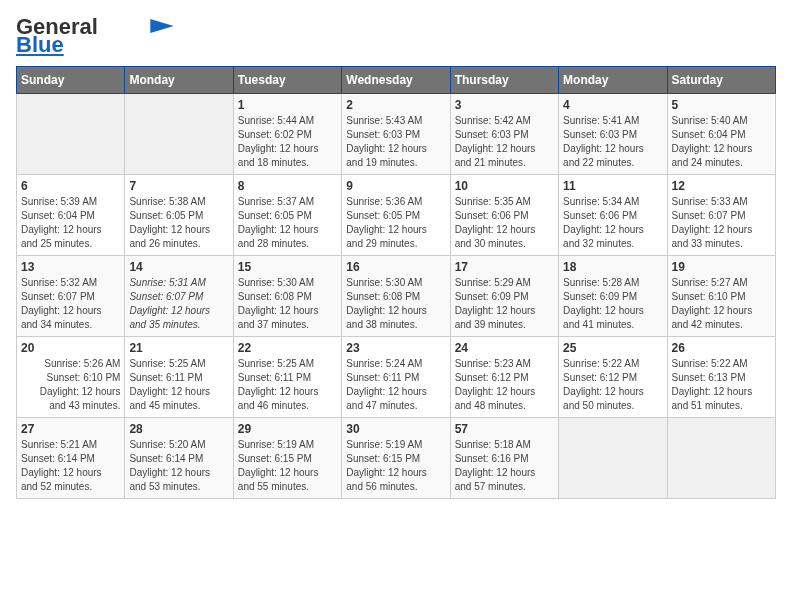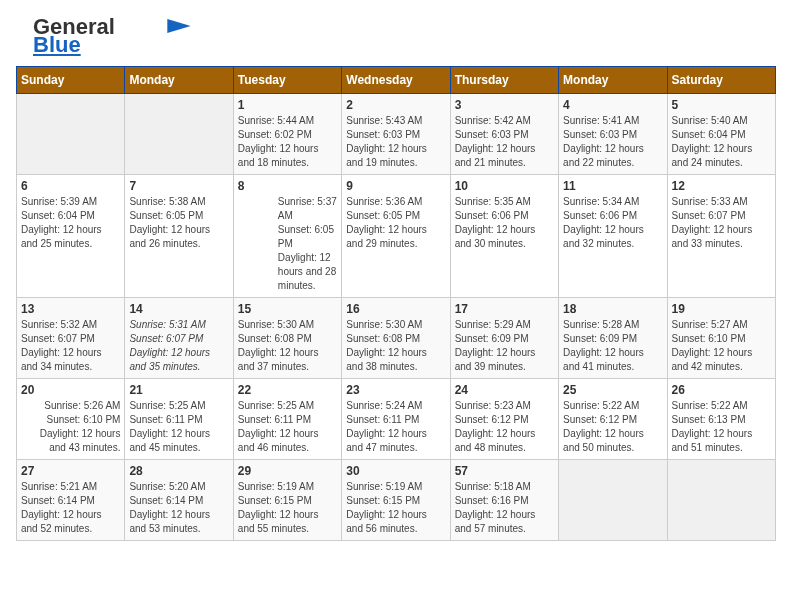--- a/index.html
+++ b/index.html
@@ -8,21 +8,20 @@
       background: #fff;
       width: 792px;
       min-height: 612px;
       padding: 16px;
     }
     .header-area {
       display: flex;
       justify-content: space-between;
       align-items: flex-start;
       margin-bottom: 10px;
-      margin-left: 17px;
     }
     .logo {
       display: flex;
       flex-direction: column;
       align-items: flex-start;
     }
     .logo-text {
       font-size: 22px;
       font-weight: bold;
       color: #333;
@@ -45,21 +44,21 @@
     .location-title {
       font-size: 16px;
       color: #555;
     }
     table {
       width: 100%;
       border-collapse: collapse;
       table-layout: fixed;
     }
     thead tr th {
-      background-color: #a16207;
+      background-color: #737373;
       color: #fff;
       font-size: 12px;
       font-weight: bold;
       padding: 6px 4px;
       text-align: left;
       border: 1px solid #0d47a1;
     }
     tbody tr td {
       border: 1px solid #ccc;
       vertical-align: top;
@@ -163,21 +162,21 @@
 Daylight: 12 hours and 25 minutes.</div>
         </td>
         <td>
           <span class="day-num">7</span>
           <div class="day-info" style="white-space: pre-line;">Sunrise: 5:38 AM
 Sunset: 6:05 PM
 Daylight: 12 hours and 26 minutes.</div>
         </td>
         <td>
           <span class="day-num">8</span>
-          <div class="day-info" style="white-space: pre-line; margin-left: 40px;">Sunrise: 5:37 AM
+          <div class="day-info" style="white-space: pre-line;">Sunrise: 5:37 AM
 Sunset: 6:05 PM
 Daylight: 12 hours and 28 minutes.</div>
         </td>
         <td>
           <span class="day-num">9</span>
           <div class="day-info" style="white-space: pre-line;">Sunrise: 5:36 AM
 Sunset: 6:05 PM
 Daylight: 12 hours and 29 minutes.</div>
         </td>
         <td>

